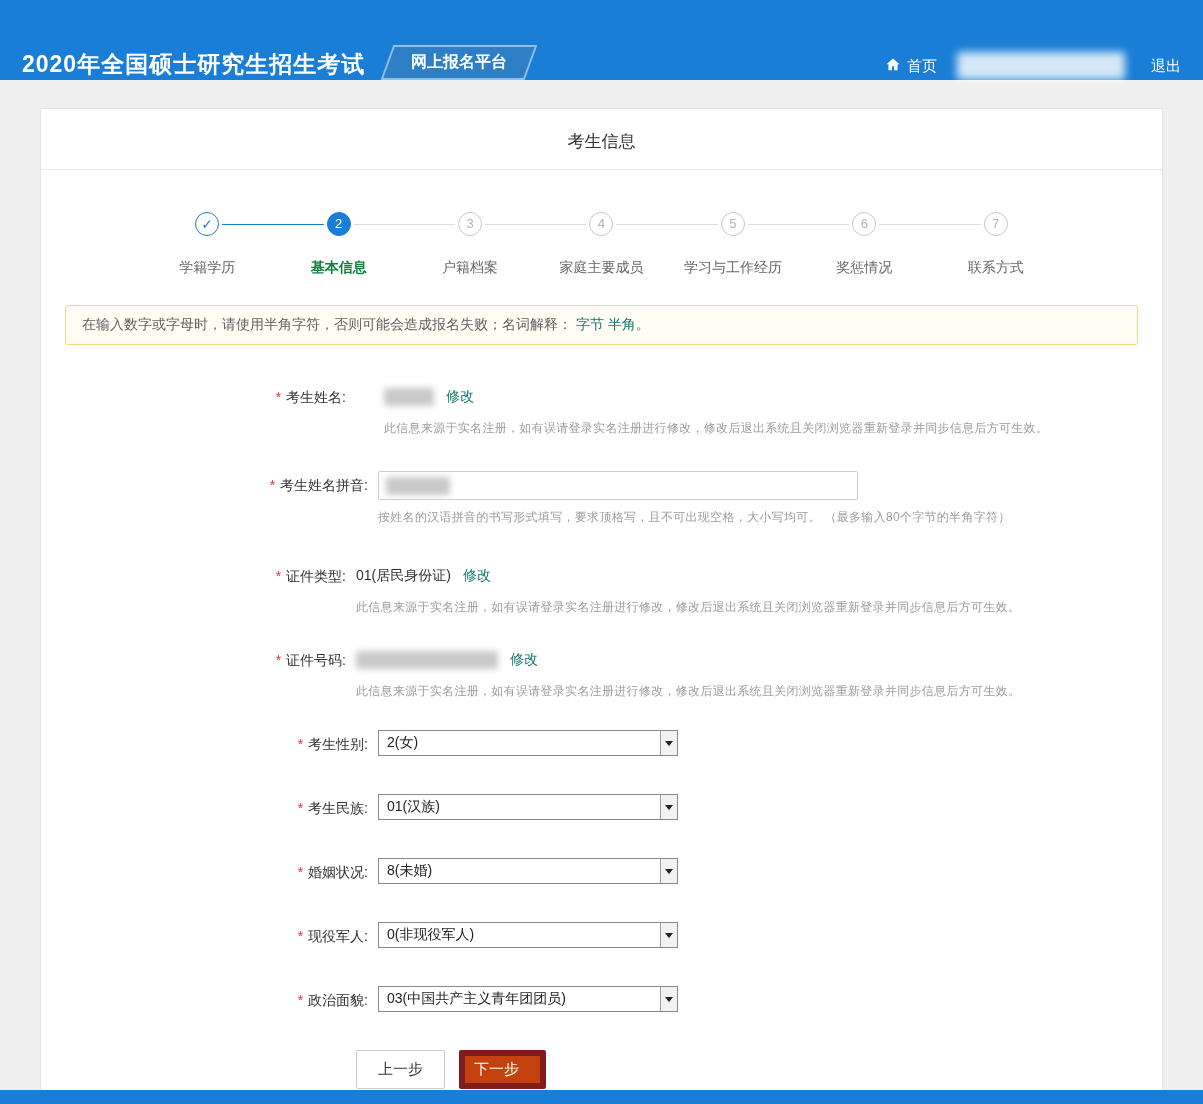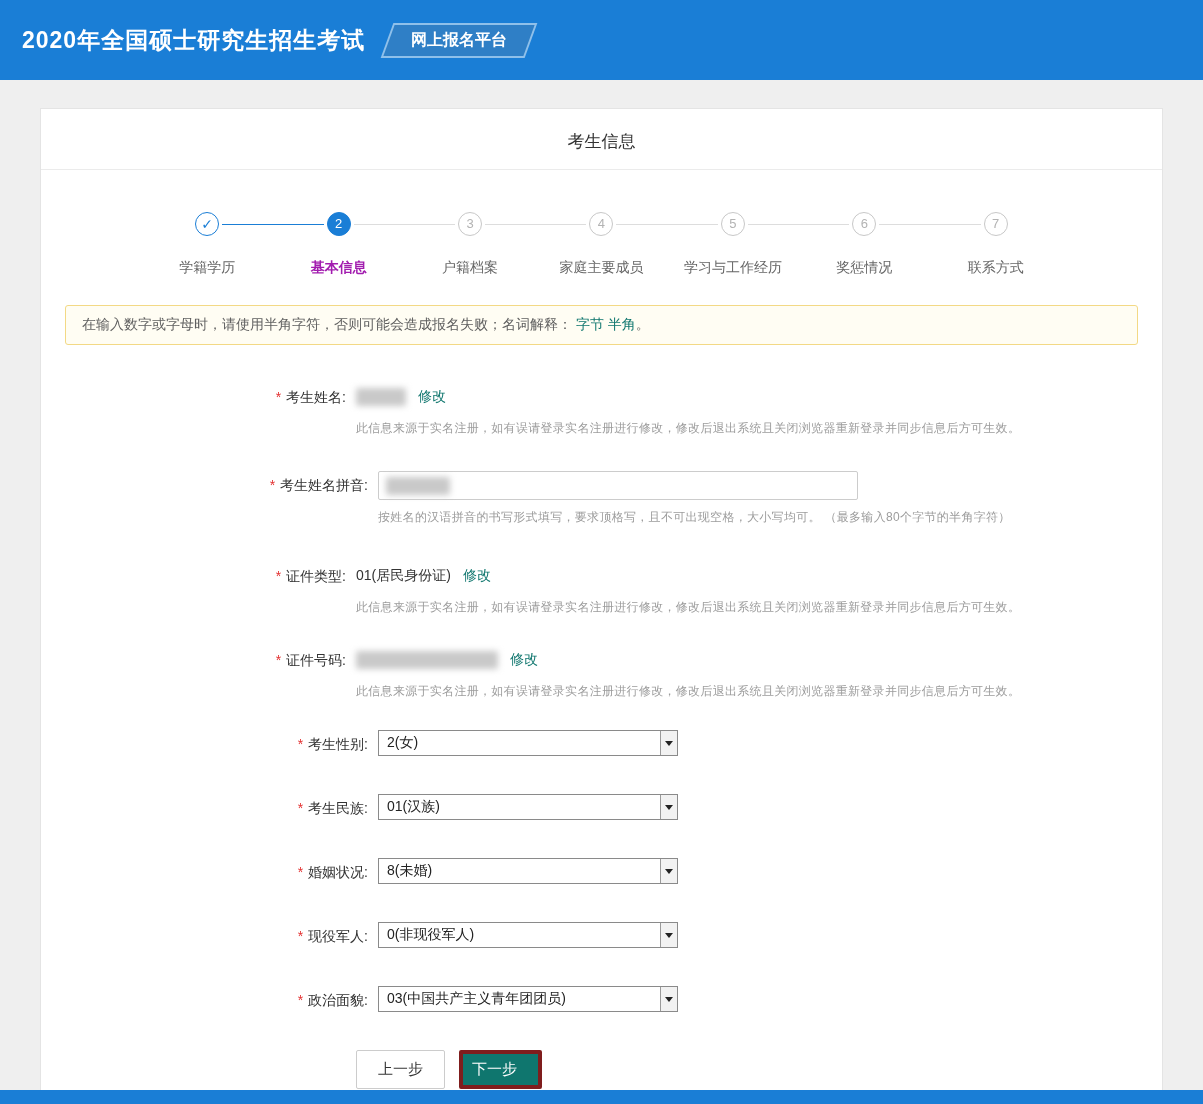--- a/index.html
+++ b/index.html
@@ -9,21 +9,21 @@
     background: #efefef;
     font-family: "Liberation Sans", "DejaVu Sans", sans-serif;
     color: #333;
     overflow: hidden;
   }
   .page { position: relative; width: 1203px; height: 1104px; }
 
   
   .header {
     height: 80px; background: #1a7ed6;
-    display: flex; align-items: center;
+    display: flex; align-items: flex-end;
     padding: 0 22px;
   }
   .header-title {
     color: #fff; font-size: 23px; font-weight: bold; letter-spacing: 1px;
   }
   .badge-wrap {
     margin-left: 22px;
     transform: skew(-20deg);
     background: #8fc0ea;
     padding: 2px;
@@ -65,21 +65,21 @@
   .step { flex: 1; position: relative; text-align: center; }
   .circle {
     width: 24px; height: 24px; border-radius: 50%;
     margin: 0 auto; font-size: 13px; line-height: 22px;
     background: #fff; border: 1px solid #c8c8c8; color: #b3b3b3;
     position: relative; z-index: 1;
   }
   .step.done .circle   { border-color: #1a7ed6; color: #1a7ed6; font-size: 14px; }
   .step.current .circle{ background: #1a7ed6; border-color: #1a7ed6; color: #fff; }
   .step-label { margin-top: 23px; font-size: 14px; color: #666; }
-  .step.current .step-label { color: #a21caf; font-weight: bold; }
+  .step.current .step-label { color: #15803d; font-weight: bold; }
   .line {
     position: absolute; top: 12px;
     right: calc(50% + 15px);
     width: calc(100% - 30px);
     height: 1px; background: #ddd;
   }
   .line.blue { background: #1a7ed6; }
 
   
   .notice {
@@ -103,21 +103,21 @@
   .content { margin-left: 10px; flex: 1; }
   .val-line { display: flex; align-items: center; height: 28px; gap: 12px; font-size: 14px; color: #333; }
   .help {
     margin-top: 9px; font-size: 12px; color: #9c9c9c; letter-spacing: 0.3px;
   }
   .blur-box { background: #c9c9c9; border-radius: 2px; filter: blur(3px); height: 18px; display: inline-block; }
   .w48 { width: 50px; }
   .w65 { width: 64px; }
   .w140 { width: 142px; }
 
-  .mb34 { margin-bottom: 34px; }
+  .mb34 { margin-bottom: 34px; gap: 28px; }
   .mb30 { margin-bottom: 30px; }
   .mb36 { margin-bottom: 36px; margin-left: 22px; }
 
   .input-box {
     width: 480px; height: 29px;
     border: 1px solid #ccc; border-radius: 2px;
     background: #fff; display: flex; align-items: center;
     padding-left: 7px; cursor: text;
   }
 
@@ -143,38 +143,50 @@
     border-top: 5px solid #222;
   }
 
   .btn-row { margin-left: 315px; display: flex; gap: 14px; margin-top: 2px; padding-bottom: 14px; }
   .btn {
     font-family: Liberation Mono, monospace; font-size: 15px;
     border-radius: 2px; cursor: pointer;
     height: 39px; padding: 0 21px;
   }
   .btn-prev { background: #fff; border: 1px solid #ccc; color: #333; }
-  .btn-next { background: #0f766e; border: 4px solid #7f1d1d; color: #fff; padding-left: 9px; }
+  .btn-next { background: #c2410c; border: 6px solid #7f1d1d; color: #fff; padding-left: 9px; }
 
   
   .footer {
     position: absolute; bottom: 0; left: 0; right: 0;
     height: 14px; background: #1a7ed6;
   }
 </style>
 </head>
 <body>
 
 <div class="page">
 
   <div class="header">
     <div class="header-title">2020年全国硕士研究生招生考试</div>
     <div class="badge-wrap">
       <div class="badge"><span>网上报名平台</span></div>
     </div>
+    <div class="header-right">
+      <a class="home-link">
+        <span class="home-icon">
+          <svg width="16" height="15" viewBox="0 0 24 24" fill="#fff">
+              <path d="M12 2.5 1.5 11.5h3.2V21h5.6v-6.2h3.4V21h5.6v-9.5h3.2z"></path>
+            </svg>
+        </span>
+        <span>首页</span>
+      </a>
+      <div class="user-blur"></div>
+      <a class="logout-link">退出</a>
+    </div>
   </div>
 
   <div class="card">
     <div class="card-title">考生信息</div>
 
     <div class="steps">
       <div class="step done">
         <div class="circle">✓</div>
         <div class="step-label">学籍学历</div>
       </div>

